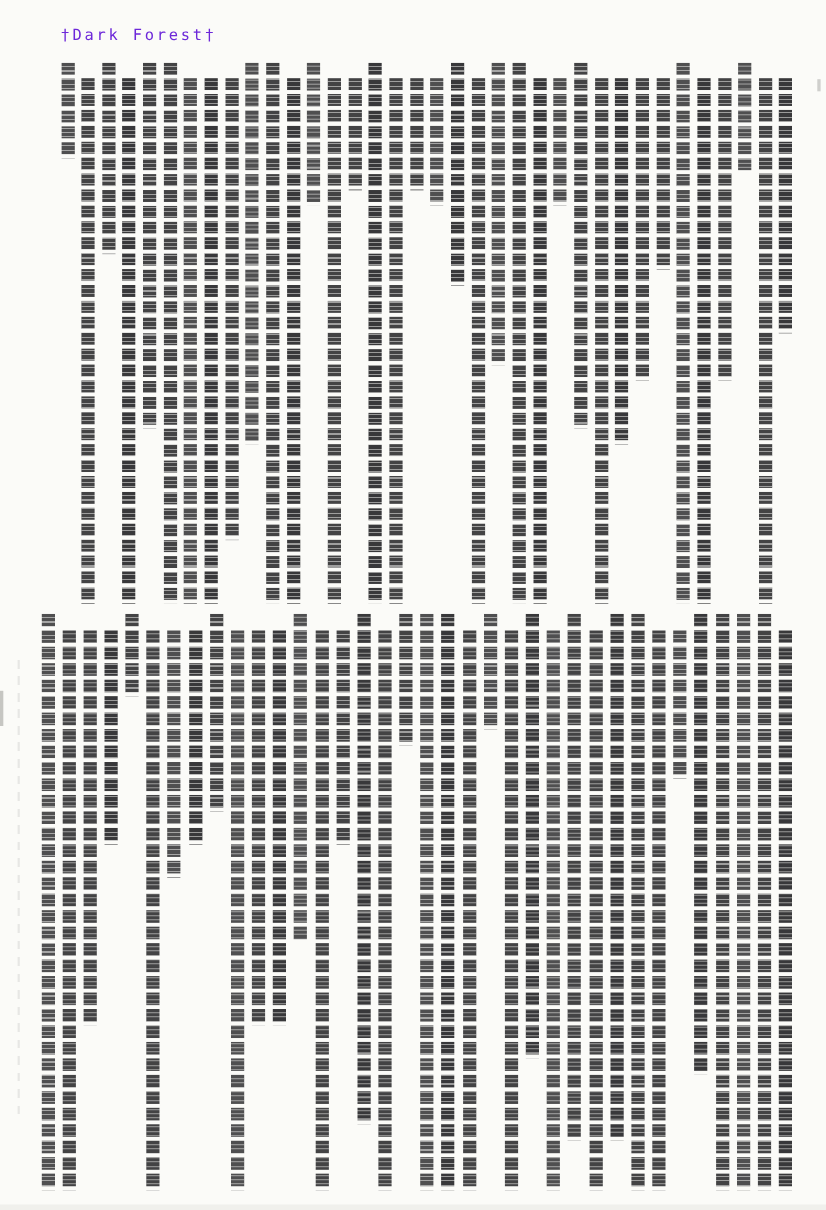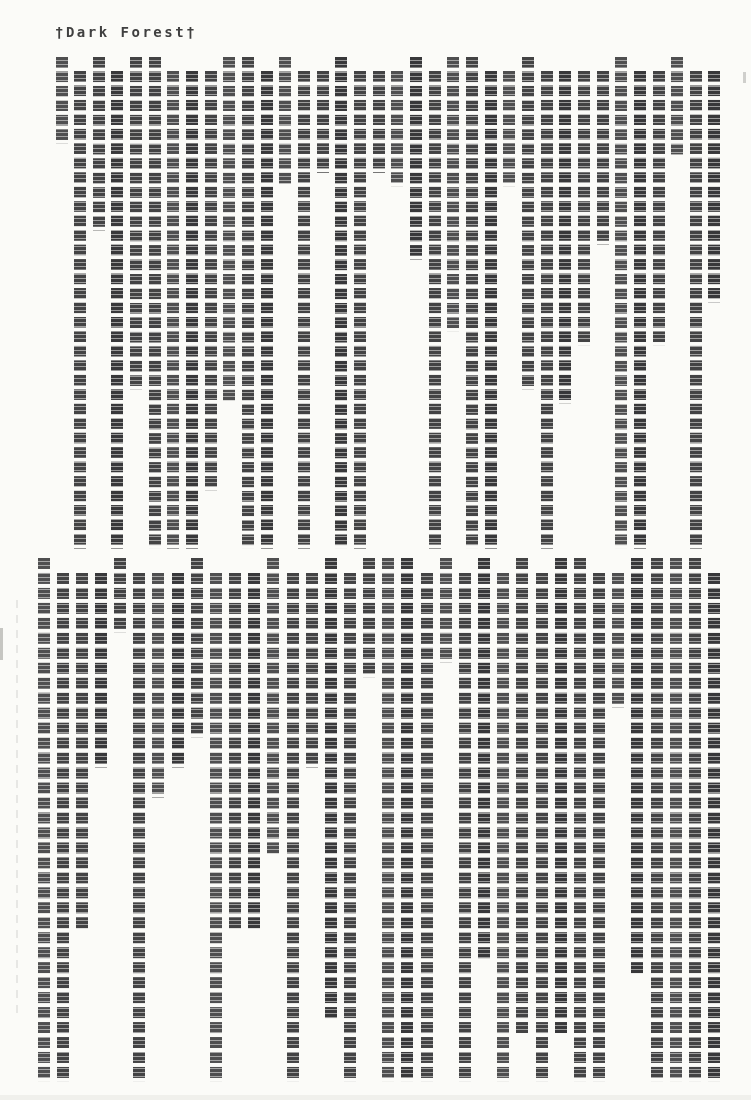--- a/index.html
+++ b/index.html
@@ -4,21 +4,21 @@
 <style>
   html,body{margin:0;padding:0;background:#e9e9e6;}
   .page{
     position:relative;width:751px;height:1100px;margin:0 auto;
     background:#fbfbf8;overflow:hidden;
     font-family:"DejaVu Serif","Liberation Serif",serif;
   }
   .title{
     position:absolute;left:55px;top:24px;
     font-family:"DejaVu Sans Mono","Liberation Mono",monospace;
-    font-size:14px;font-weight:bold;letter-spacing:2.5px;color:#404040;
+    font-size:14px;font-weight:normal;letter-spacing:2.5px;color:#6d28d9;
     white-space:pre;
   }
   
   .vblock{position:absolute;display:flex;flex-direction:row-reverse;justify-content:space-between;}
   .vblock.top{left:55px;top:57px;width:666px;height:492px;}
   .vblock.bottom{left:37px;top:558px;width:684px;height:524px;}
   
   .tcol{
     width:13px;flex:0 0 13px;
     background-repeat:repeat-y;background-position:top center;

